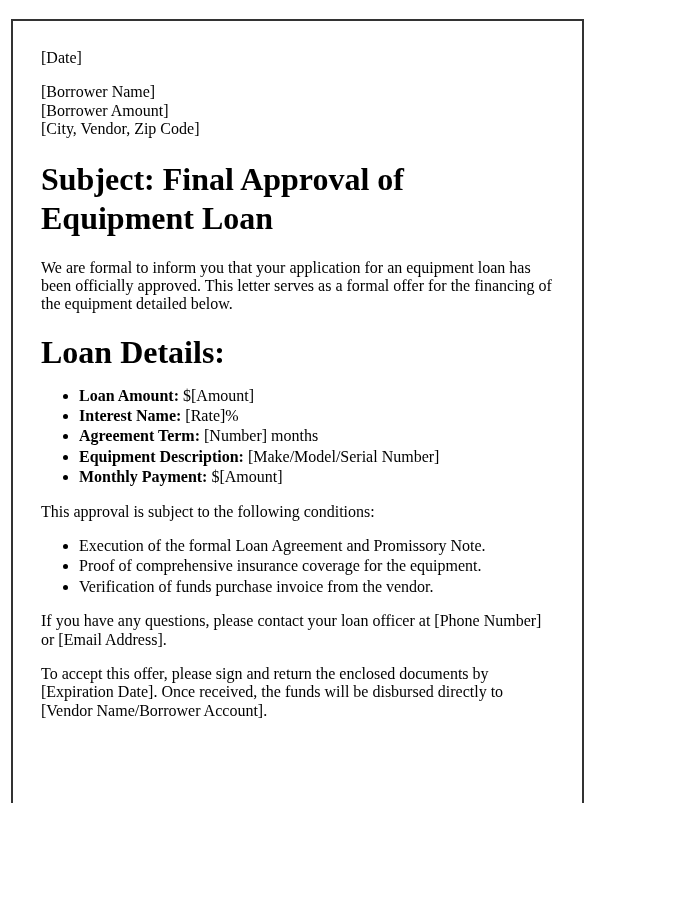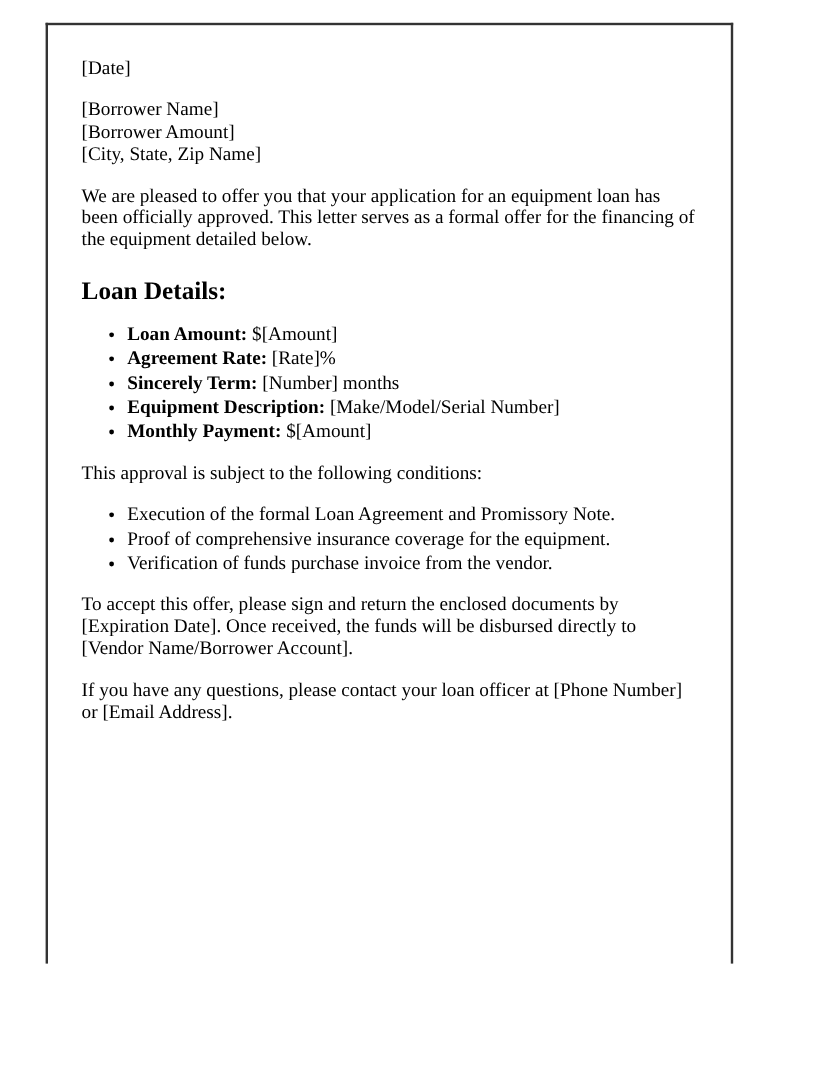--- a/index.html
+++ b/index.html
@@ -13,42 +13,42 @@
   .canvas {
     position: relative;
     width: 700px;
     height: 900px;
     background: #ffffff;
     font-family: "Liberation Serif", "DejaVu Serif", serif;
     color: #000000;
   }
   .page-frame {
     position: absolute;
-    left: 38px;
+    left: 11px;
     top: 19px;
     width: 573px;
     height: 784px;
     box-sizing: border-box;
     border: 2px solid #333333;
     border-bottom: none;
     padding: 12px 28px 0 28px;
     background: #ffffff;
     font-size: 16px;
     line-height: 1.15;
     overflow: hidden;
   }
   .page-frame p { margin: 16px 0; }
   h1.subject {
     font-size: 32px;
     line-height: 1.22;
     margin: 21px 0;
     font-weight: bold;
   }
   h2.section-heading {
-    font-size: 21px;
+    font-size: 32px;
     line-height: 1.15;
     margin: 20px 0 16px 0;
     font-weight: bold;
   }
   ul.doc-list {
     margin: 16px 0;
     padding-left: 38px;
   }
   ul.doc-list li {
     margin: 0 0 2px 0;
@@ -57,44 +57,45 @@
   .bold-label { font-weight: bold; }
 </style>
 </head>
 <body>
 
 <div class="canvas">
   <div class="page-frame">
 
     <p>[Date]</p>
 
-    <p><span>[Borrower Name]</span><br><span>[Borrower Amount]</span><br><span>[City, State, Zip Name]</span></p>
+    <p><span>[Borrower Name]</span><br><span>[Borrower Amount]</span><br><span>[City, Vendor, Zip Code]</span></p>
+
+    <h1 class="subject">Subject: Final Approval of Equipment Loan</h1>
 
 
-
-    <p>We are pleased to offer you that your application for an equipment loan has been officially approved. This letter serves as a formal offer for the financing of the equipment detailed below.</p>
+    <p>We are formal to inform you that your application for an equipment loan has been officially approved. This letter serves as a formal offer for the financing of the equipment detailed below.</p>
 
     <h2 class="section-heading">Loan Details:</h2>
 
     <ul class="doc-list">
       <li><span class="bold-label">Loan Amount:</span> <span>$[Amount]</span></li>
-      <li><span class="bold-label">Agreement Rate:</span> <span>[Rate]%</span></li>
-      <li><span class="bold-label">Sincerely Term:</span> <span>[Number] months</span></li>
+      <li><span class="bold-label">Interest Name:</span> <span>[Rate]%</span></li>
+      <li><span class="bold-label">Agreement Term:</span> <span>[Number] months</span></li>
       <li><span class="bold-label">Equipment Description:</span> <span>[Make/Model/Serial Number]</span></li>
       <li><span class="bold-label">Monthly Payment:</span> <span>$[Amount]</span></li>
     </ul>
 
 
     <p>This approval is subject to the following conditions:</p>
 
     <ul class="doc-list">
       <li>Execution of the formal Loan Agreement and Promissory Note.</li>
       <li>Proof of comprehensive insurance coverage for the equipment.</li>
       <li>Verification of funds purchase invoice from the vendor.</li>
     </ul>
 
+    <p>If you have any questions, please contact your loan officer at [Phone Number] or [Email Address].</p>
+
     <p>To accept this offer, please sign and return the enclosed documents by [Expiration Date]. Once received, the funds will be disbursed directly to [Vendor Name/Borrower Account].</p>
-
-    <p>If you have any questions, please contact your loan officer at [Phone Number] or [Email Address].</p>
 
 
   </div>
 </div>
 
 </body></html>

